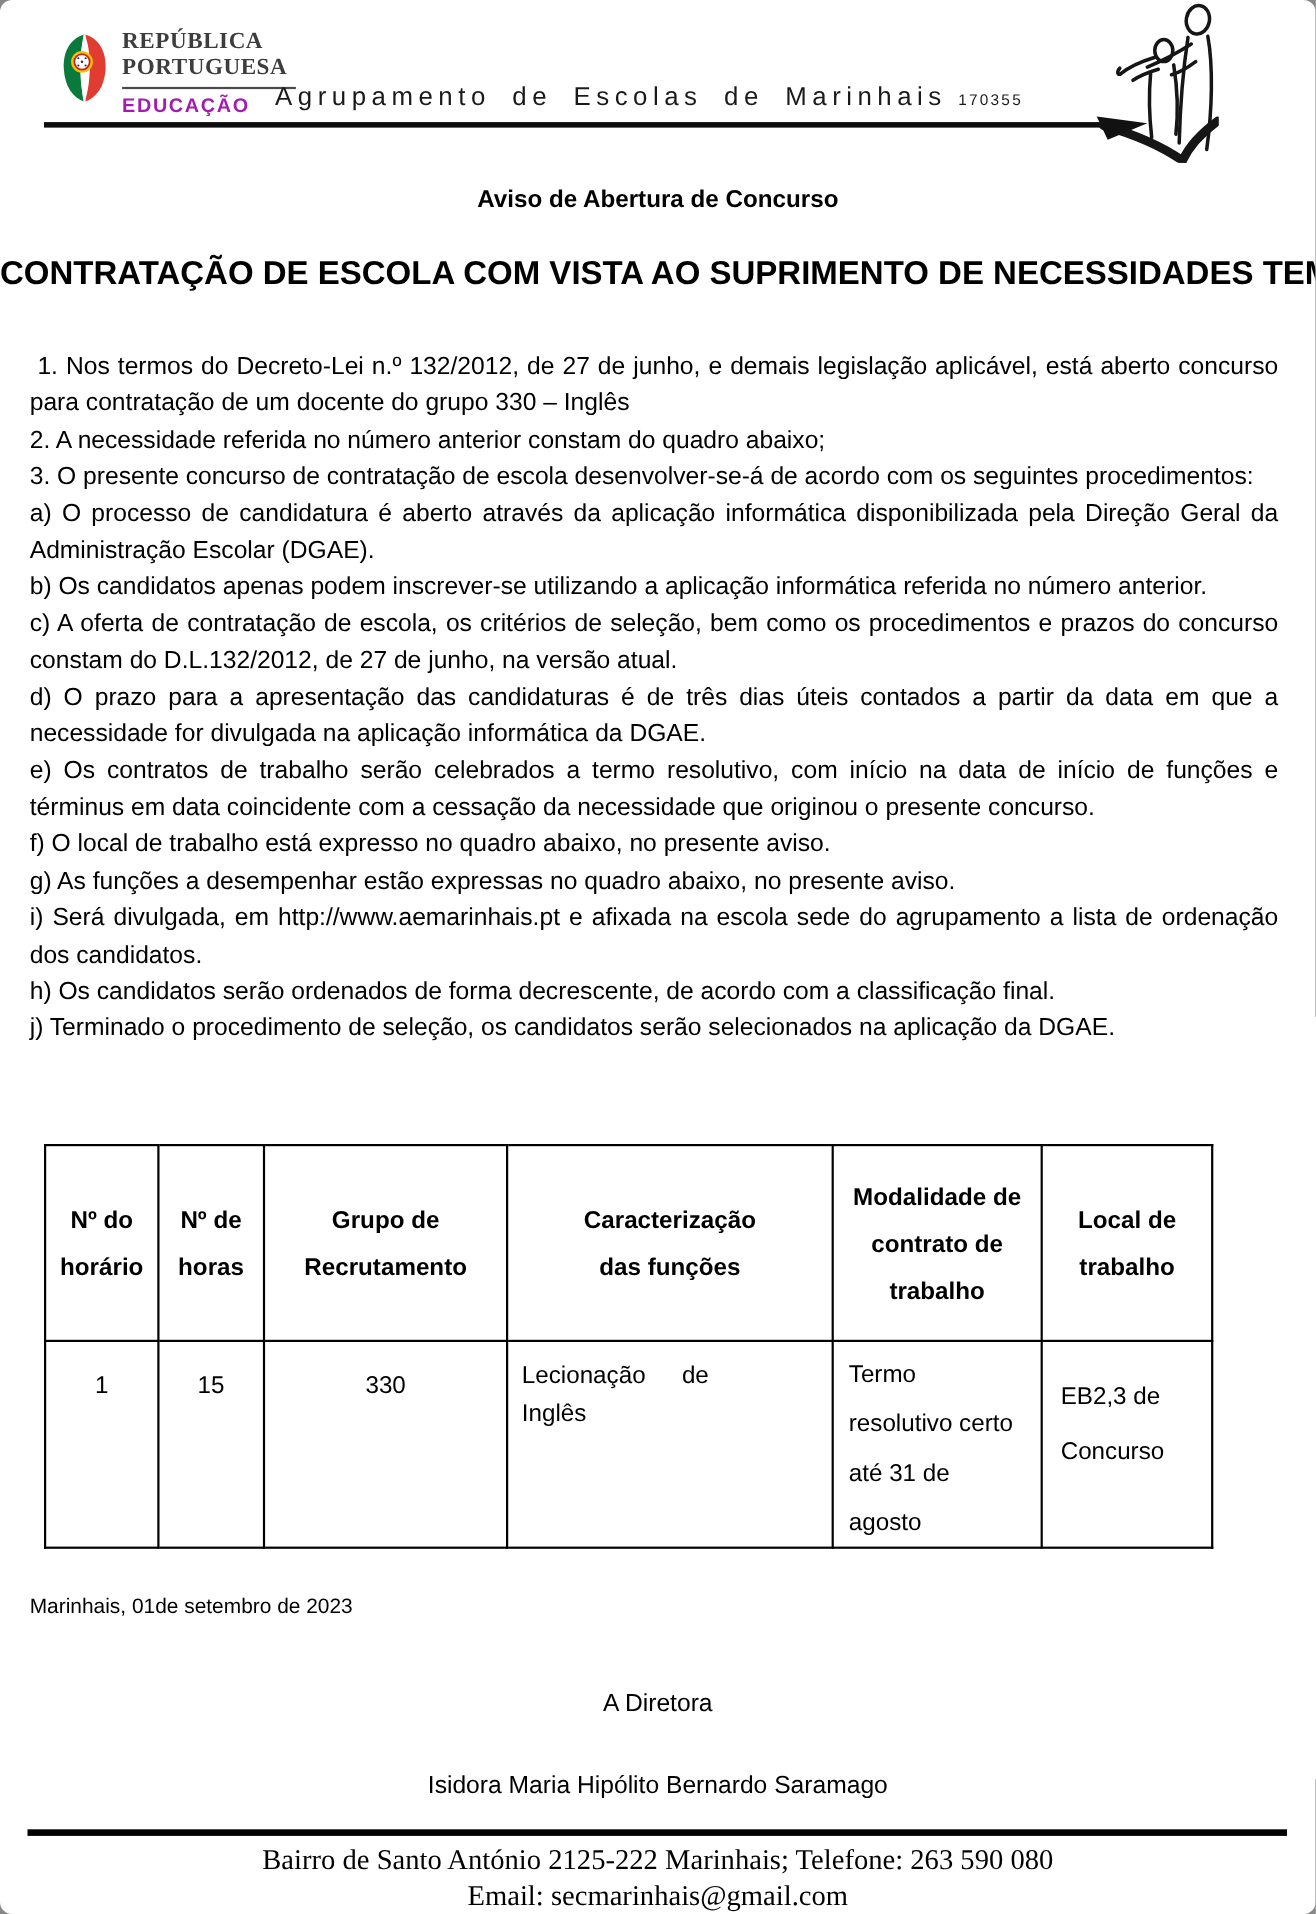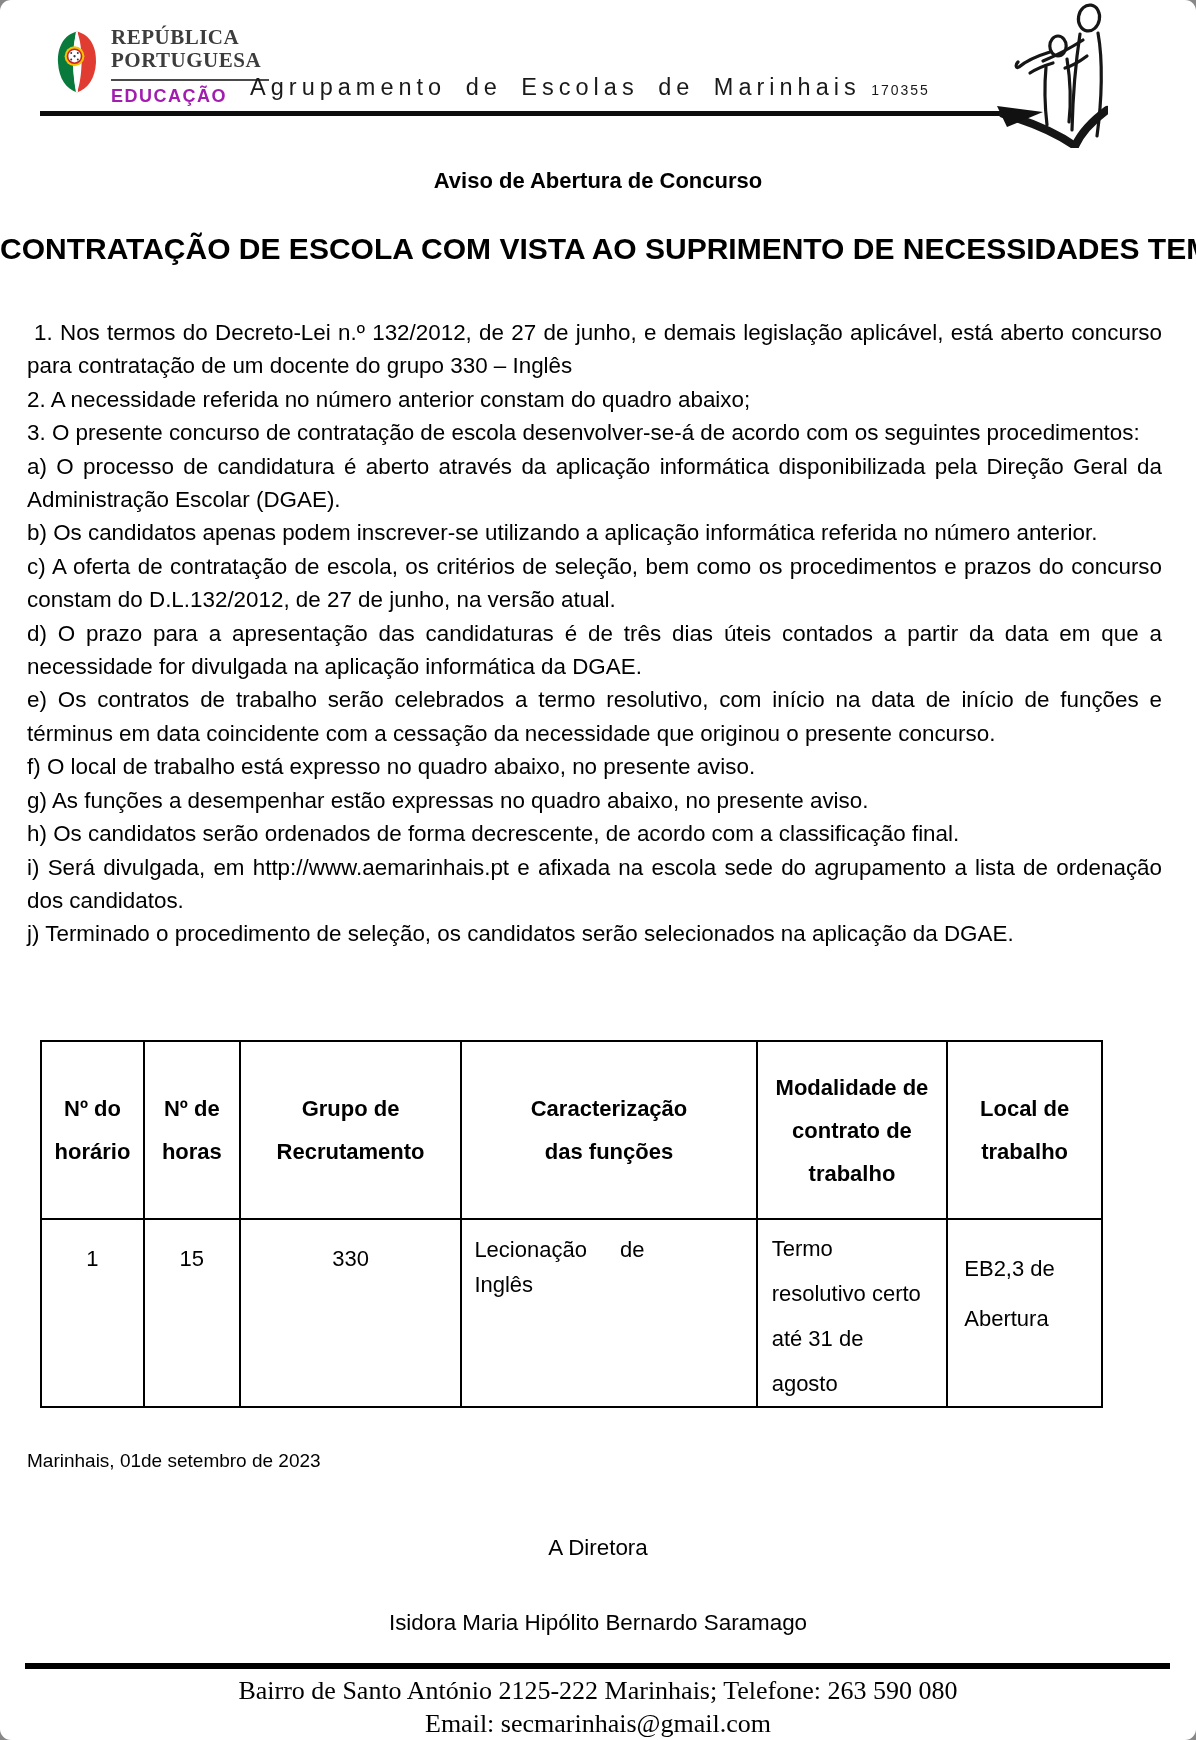--- a/index.html
+++ b/index.html
@@ -183,22 +183,22 @@
     <p>1. Nos termos do Decreto-Lei n.º 132/2012, de 27 de junho, e demais legislação aplicável, está aberto concurso para contratação de um docente do grupo 330 – Inglês</p>
     <p>2. A necessidade referida no número anterior constam do quadro abaixo;</p>
     <p>3. O presente concurso de contratação de escola desenvolver-se-á de acordo com os seguintes procedimentos:</p>
     <p>a) O processo de candidatura é aberto através da aplicação informática disponibilizada pela Direção Geral da Administração Escolar (DGAE).</p>
     <p>b) Os candidatos apenas podem inscrever-se utilizando a aplicação informática referida no número anterior.</p>
     <p>c) A oferta de contratação de escola, os critérios de seleção, bem como os procedimentos e prazos do concurso constam do D.L.132/2012, de 27 de junho, na versão atual.</p>
     <p>d) O prazo para a apresentação das candidaturas é de três dias úteis contados a partir da data em que a necessidade for divulgada na aplicação informática da DGAE.</p>
     <p>e) Os contratos de trabalho serão celebrados a termo resolutivo, com início na data de início de funções e términus em data coincidente com a cessação da necessidade que originou o presente concurso.</p>
     <p>f) O local de trabalho está expresso no quadro abaixo, no presente aviso.</p>
     <p>g) As funções a desempenhar estão expressas no quadro abaixo, no presente aviso.</p>
+    <p>i) Será divulgada, em http://www.aemarinhais.pt e afixada na escola sede do agrupamento a lista de ordenação dos candidatos.</p>
     <p>h) Os candidatos serão ordenados de forma decrescente, de acordo com a classificação final.</p>
-    <p>i) Será divulgada, em http://www.aemarinhais.pt e afixada na escola sede do agrupamento a lista de ordenação dos candidatos.</p>
     <p>j) Terminado o procedimento de seleção, os candidatos serão selecionados na aplicação da DGAE.</p>
   </div>
 
   <table class="vacancy-table">
     <colgroup>
       <col style="width:103px">
         <col style="width:96px">
         <col style="width:222px">
       <col style="width:296px">
         <col style="width:191px">
@@ -212,21 +212,21 @@
       <th><span class="th-inner mw190">Caracterização das funções</span></th>
       <th><span class="th-inner">Modalidade de contrato de trabalho</span></th>
       <th><span class="th-inner">Local de trabalho</span></th>
     </tr>
     <tr>
       <td class="td-num">1</td>
       <td class="td-num">15</td>
       <td class="td-num">330</td>
       <td class="td-funcoes"><span class="cell-inner">Lecionação de Inglês</span></td>
       <td class="td-contrato"><span class="cell-inner">Termo resolutivo certo até 31 de agosto</span></td>
-      <td class="td-local"><span class="cell-inner">EB2,3 de Abertura</span></td>
+      <td class="td-local"><span class="cell-inner">EB2,3 de Concurso</span></td>
     </tr>
   </tbody>
     </table>
 
   <div class="date-line">Marinhais, 01de setembro de 2023</div>
   <div class="signature-role">A Diretora</div>
   <div class="signature-name">Isidora Maria Hipólito Bernardo Saramago</div>
 
   <div class="footer-rule"></div>
   <div class="footer-text">

